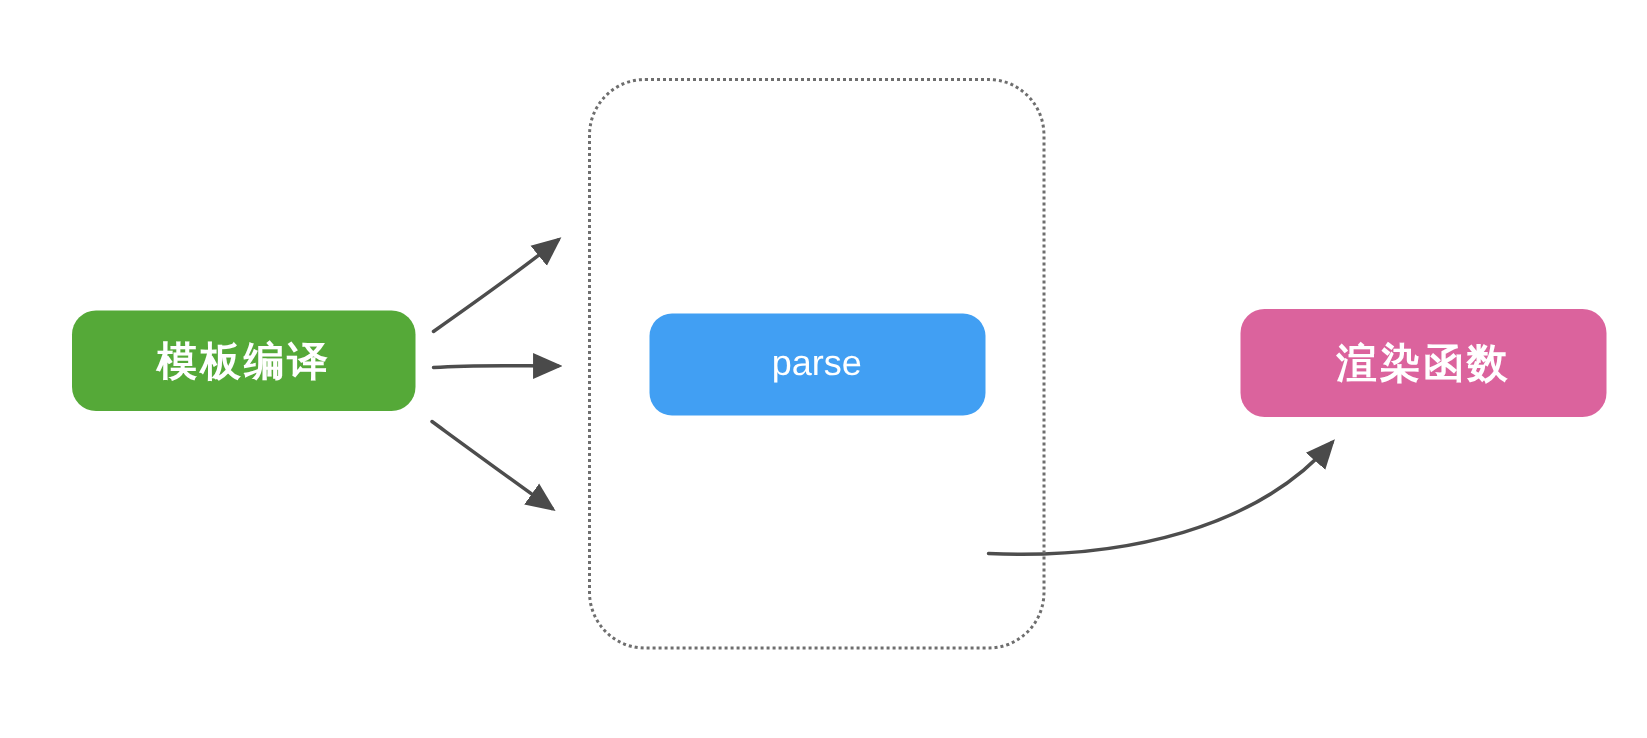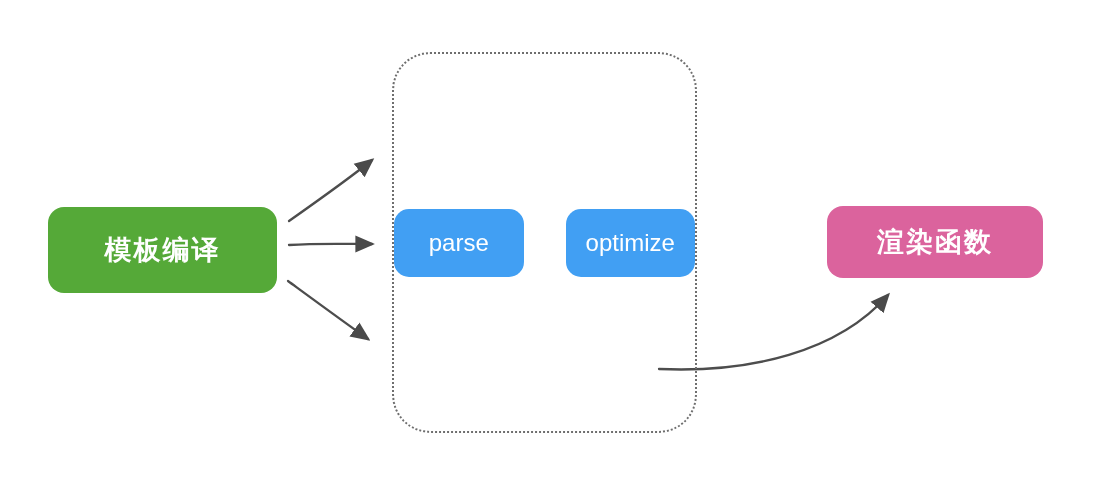--- a/index.html
+++ b/index.html
@@ -21,37 +21,37 @@
     align-items: center;
     justify-content: center;
     color: #ffffff;
     border-radius: 16px;
     box-sizing: border-box;
   }
   .node-source {
     left: 48px;
     top: 207px;
     width: 229px;
-    height: 86px;
+    height: 67px;
     background: #55a938;
     font-size: 27px;
     font-weight: bold;
     letter-spacing: 2px;
   }
   .phase-container {
     position: absolute;
     left: 392px;
     top: 52px;
     width: 305px;
     height: 381px;
     border: 2px dotted #6e6e6e;
     border-radius: 38px;
     box-sizing: border-box;
     display: flex;
-    flex-direction: row;
+    flex-direction: column;
     align-items: center;
     justify-content: center;
     gap: 42px;
     background: transparent;
   }
   .node-step {
     position: relative;
     width: 224px;
     height: 68px;
     background: #419ff3;
@@ -59,21 +59,21 @@
     border-radius: 15px;
     display: flex;
     align-items: center;
     justify-content: center;
     font-size: 24px;
     font-weight: 500;
   }
   .node-target {
     left: 827px;
     top: 206px;
-    width: 216px;
+    width: 244px;
     height: 72px;
     background: #db639d;
     font-size: 27px;
     font-weight: bold;
     letter-spacing: 2px;
   }
   .arrows-layer {
     position: absolute;
     left: 0;
     top: 0;
@@ -106,22 +106,19 @@
   </svg>
 
   <div class="node node-source">
     <span>模板编译</span>
   </div>
 
   <div class="phase-container">
     <div class="node-step">
       <span>parse</span>
     </div>
-    <div class="node-step">
-      <span>optimize</span>
-    </div>
   </div>
 
   <div class="node node-target">
     <span>渲染函数</span>
   </div>
 
 </div>
 
 </body></html>

